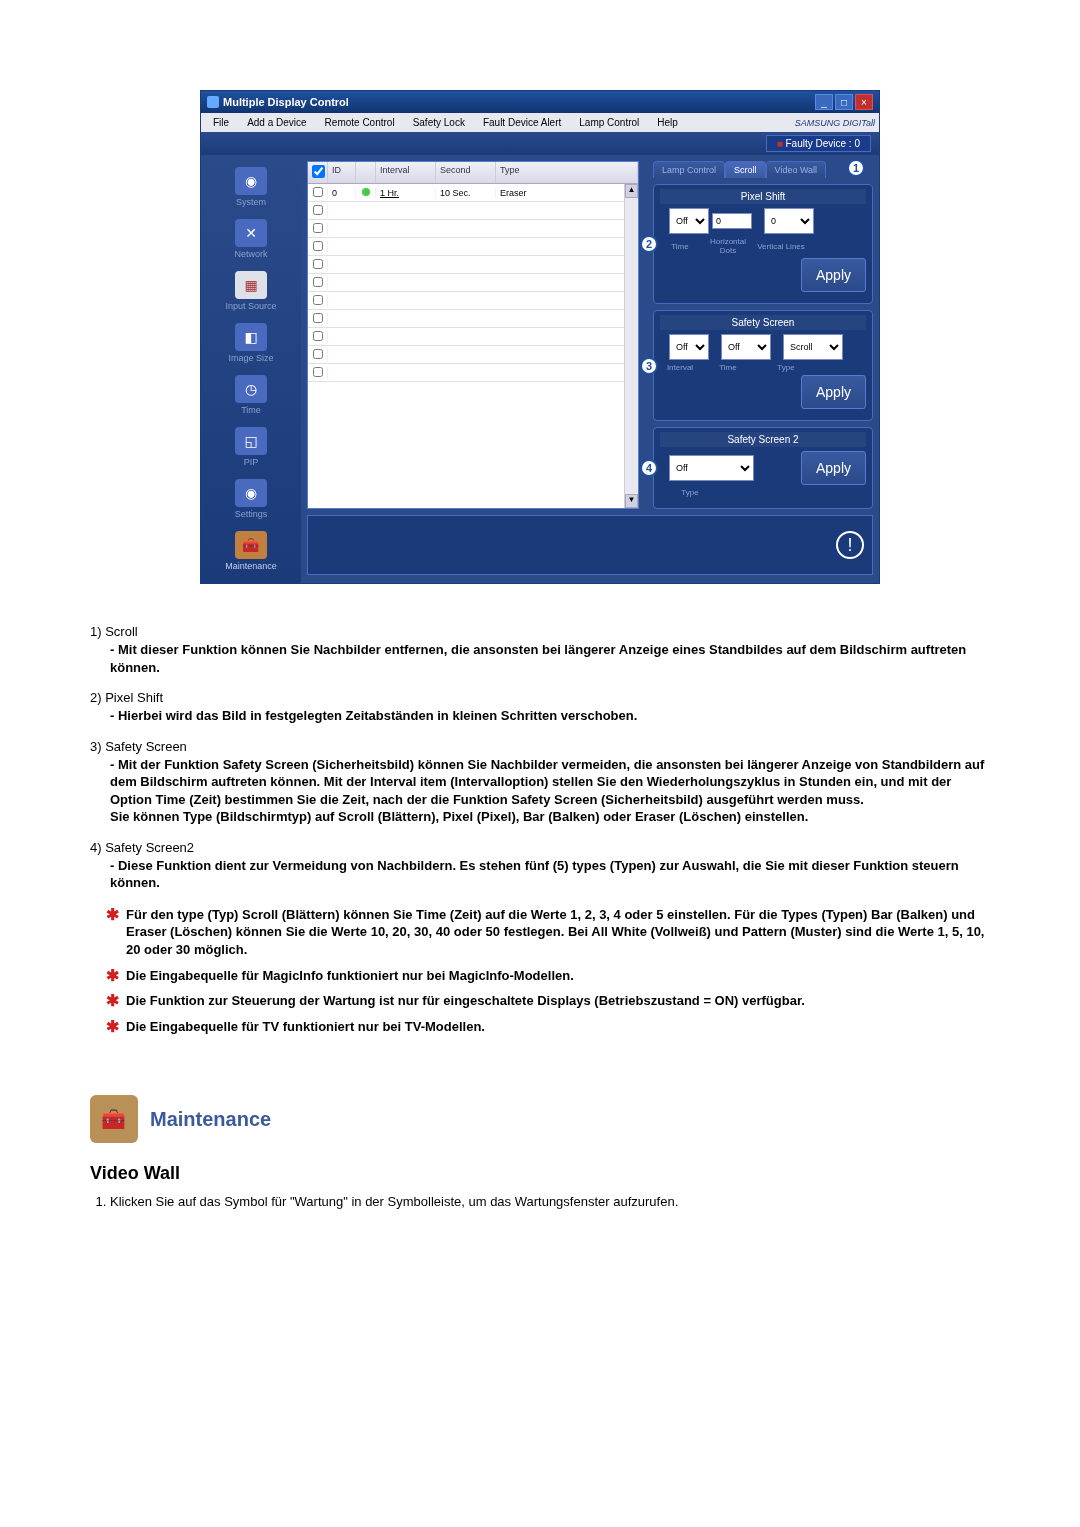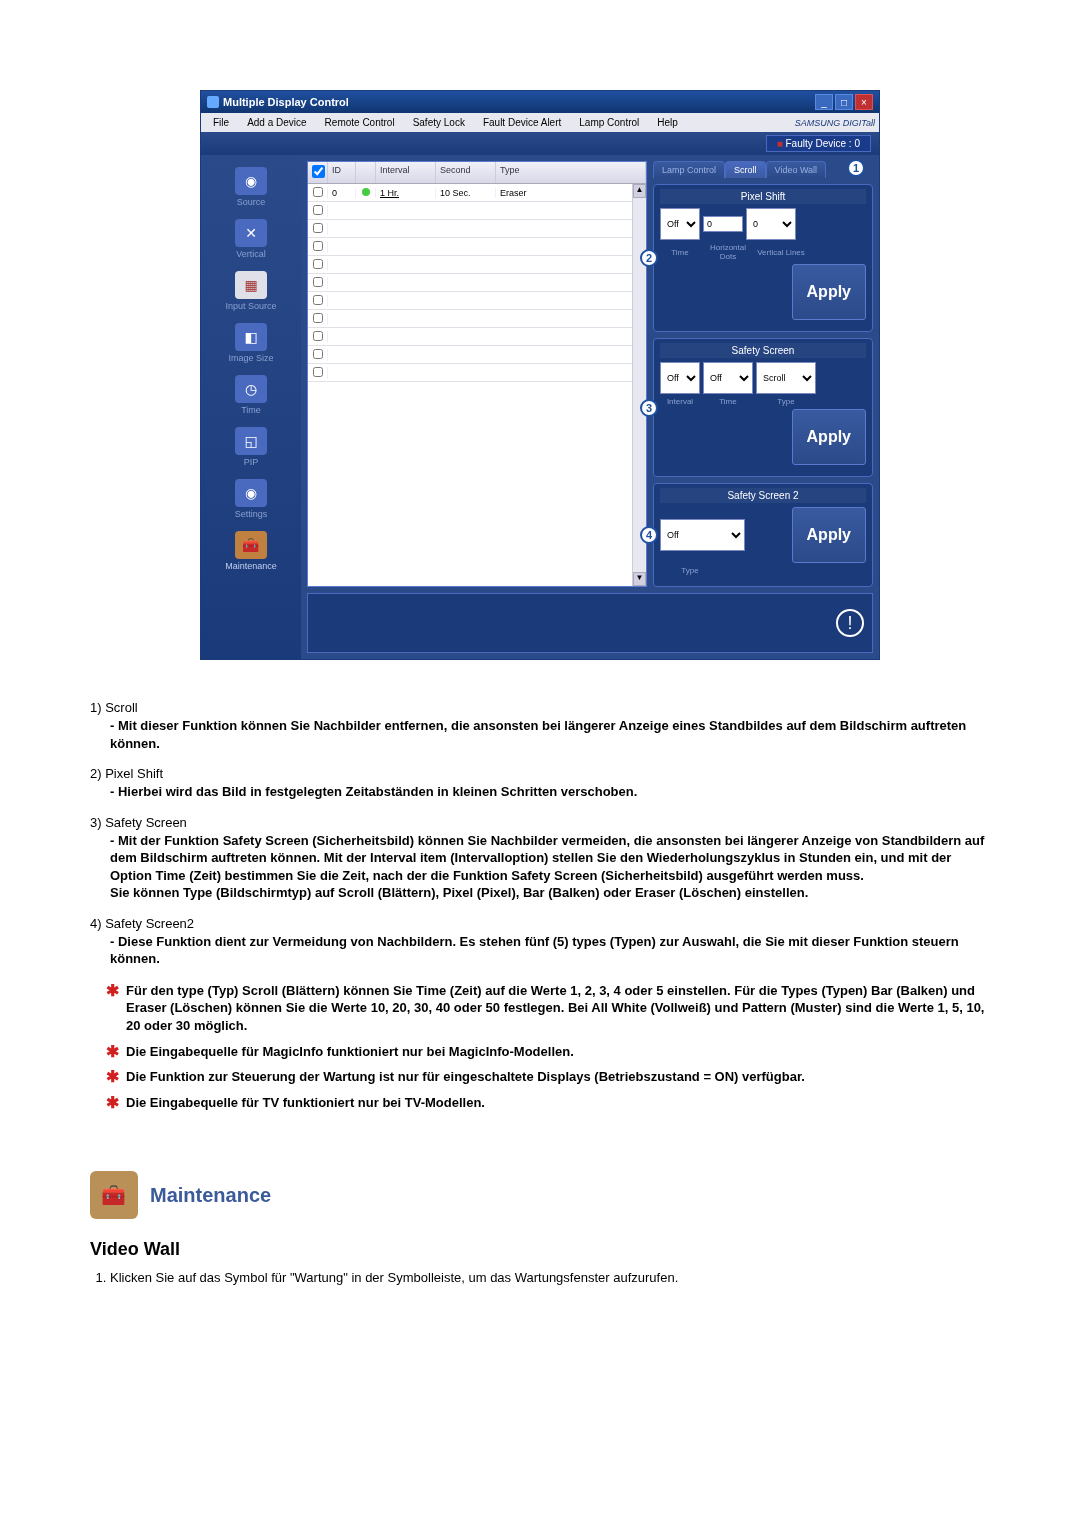--- a/index.html
+++ b/index.html
@@ -23,21 +23,21 @@
 .app-body { display: flex; background: #1a3a7a; }
 .sidebar { width: 100px; background: linear-gradient(#2a4a8a, #1a3a7a); padding: 6px 0; }
 .sb-item { text-align: center; padding: 6px 4px; cursor: pointer; }
 .sb-icon { width: 32px; height: 28px; margin: 0 auto 2px; background: #4a6ac0; border-radius: 4px; display: flex; align-items: center; justify-content: center; color: #fff; font-size: 14px; }
 .sb-label { color: #8aa0d0; font-size: 9px; }
 .sb-item.active .sb-label { color: #c0d0f0; }
 .main-area { flex: 1; background: #2a4a8a; padding: 6px; }
 .toolbar { display: flex; gap: 6px; margin-bottom: 6px; align-items: center; }
 .tb-btn { background: linear-gradient(#4a6ac0, #2a4a9a); border: 1px solid #5a7ad0; color: #fff; padding: 3px 10px; font-size: 10px; cursor: pointer; border-radius: 2px; }
 .idle { margin-left: auto; color: #fff; font-size: 10px; padding: 3px 10px; }
-.content-row { display: flex; gap: 6px; }
+.content-row { display: flex; gap: 14px; }
 .grid-wrap { flex: 1; background: #fff; border: 1px solid #5a7ad0; min-height: 240px; position: relative; }
 .grid-head { display: flex; background: linear-gradient(#f0f0f8, #d8d8e8); border-bottom: 1px solid #aab; font-size: 9px; color: #334; }
 .gh-cell { padding: 3px 4px; border-right: 1px solid #ccd; }
 .gh-chk { width: 20px; text-align: center; }
 .gh-id { width: 28px; }
 .gh-st { width: 20px; }
 .gh-int { width: 60px; }
 .gh-sec { width: 60px; }
 .gh-typ { flex: 1; }
 .grid-row { display: flex; border-bottom: 1px solid #e0e0e8; font-size: 9px; height: 18px; align-items: center; }
@@ -53,32 +53,32 @@
 .scrollbar-v { position: absolute; right: 0; top: 22px; bottom: 0; width: 14px; background: #e8e8f0; border-left: 1px solid #ccd; }
 .sbv-btn { width: 100%; height: 14px; background: #d0d0e0; border: 1px solid #aab; font-size: 8px; text-align: center; cursor: pointer; }
 .sbv-btn.bot { position: absolute; bottom: 0; }
 .right-panels { width: 220px; display: flex; flex-direction: column; gap: 6px; }
 .tabs-row { display: flex; gap: 0; }
 .tab { background: linear-gradient(#3a5aa0, #2a4a8a); color: #9ab0e0; padding: 3px 8px; font-size: 9px; border: 1px solid #4a6ac0; border-bottom: none; cursor: pointer; border-radius: 4px 4px 0 0; }
 .tab.active { background: linear-gradient(#4a6ac0, #3a5aa0); color: #fff; position: relative; }
 .panel { background: #1a3a7a; border: 1px solid #4a6ac0; border-radius: 4px; padding: 4px 6px 8px; position: relative; }
 .panel-title { color: #fff; font-size: 10px; text-align: center; margin-bottom: 4px; padding: 2px; background: rgba(255,255,255,0.05); }
 .panel-row { display: flex; gap: 3px; align-items: center; margin-bottom: 3px; }
-.sel { background: #fff; border: 1px solid #7a8ac0; font-size: 9px; padding: 1px 2px; height: 32px; }
+.sel { background: #fff; border: 1px solid #7a8ac0; font-size: 9px; padding: 1px 2px; height: 26px; margin-left: 9px; }
 .sel.w40 { width: 40px; }
 .sel.w50 { width: 50px; }
 .sel.w60 { width: 60px; }
 .sel.w85 { width: 85px; }
 .inp { background: #fff; border: 1px solid #7a8ac0; font-size: 9px; padding: 1px 3px; height: 16px; }
 .inp.w40 { width: 40px; }
 .lbl { color: #8aa0d0; font-size: 8px; text-align: center; }
 .lbl.w40 { width: 40px; }
 .lbl.w50 { width: 50px; }
 .lbl.w60 { width: 60px; }
-.apply-btn { background: linear-gradient(#3a5aa0, #2a4a8a); color: #fff; border: 1px solid #5a7ad0; padding: 18px 14px; font-size: 16px; border-radius: 3px; cursor: pointer; margin-left: auto; font-weight: bold; }
+.apply-btn { background: linear-gradient(#3a5aa0, #2a4a8a); color: #fff; border: 1px solid #5a7ad0; padding: 8px 14px; font-size: 14px; border-radius: 3px; cursor: pointer; margin-left: auto; }
 .num-badge { position: absolute; left: -14px; width: 18px; height: 18px; background: #fff; border: 2px solid #2050a0; border-radius: 50%; color: #2050a0; font-weight: bold; font-size: 11px; display: flex; align-items: center; justify-content: center; }
 .scroll-tab-wrap { position: relative; }
 .scroll-tab-wrap .num-badge { top: -2px; right: 8px; left: auto; }
 .panel .num-badge { top: 50%; transform: translateY(-50%); }
 .bottom-row { display: flex; margin-top: 6px; background: #1a3a7a; border: 1px solid #4a6ac0; padding: 8px; min-height: 60px; align-items: center; }
 .warn-icon { margin-left: auto; width: 28px; height: 28px; border: 2px solid #fff; border-radius: 50%; color: #fff; font-size: 18px; display: flex; align-items: center; justify-content: center; }
 .sb-maint-icon { background: #c08040; }
 
 
 .doc { margin: 20px 60px 40px 60px; }
@@ -124,25 +124,25 @@
       <div class="menu-item">Help</div>
       <div class="menu-brand">SAMSUNG DIGITall</div>
     </div>
     <div class="faulty-bar">
       <span class="faulty-badge">Faulty Device : 0</span>
     </div>
     <div class="app-body">
       <div class="sidebar">
         <div class="sb-item">
             <div class="sb-icon">◉</div>
-            <div class="sb-label">Source</div>
+            <div class="sb-label">System</div>
           </div>
         <div class="sb-item">
             <div class="sb-icon">✕</div>
-            <div class="sb-label">Vertical</div>
+            <div class="sb-label">Network</div>
           </div>
         <div class="sb-item">
             <div class="sb-icon" style="background:#e0e0e8;color:#a03030">▦</div>
             <div class="sb-label">Input Source</div>
           </div>
         <div class="sb-item">
             <div class="sb-icon">◧</div>
             <div class="sb-label">Image Size</div>
           </div>
         <div class="sb-item">

